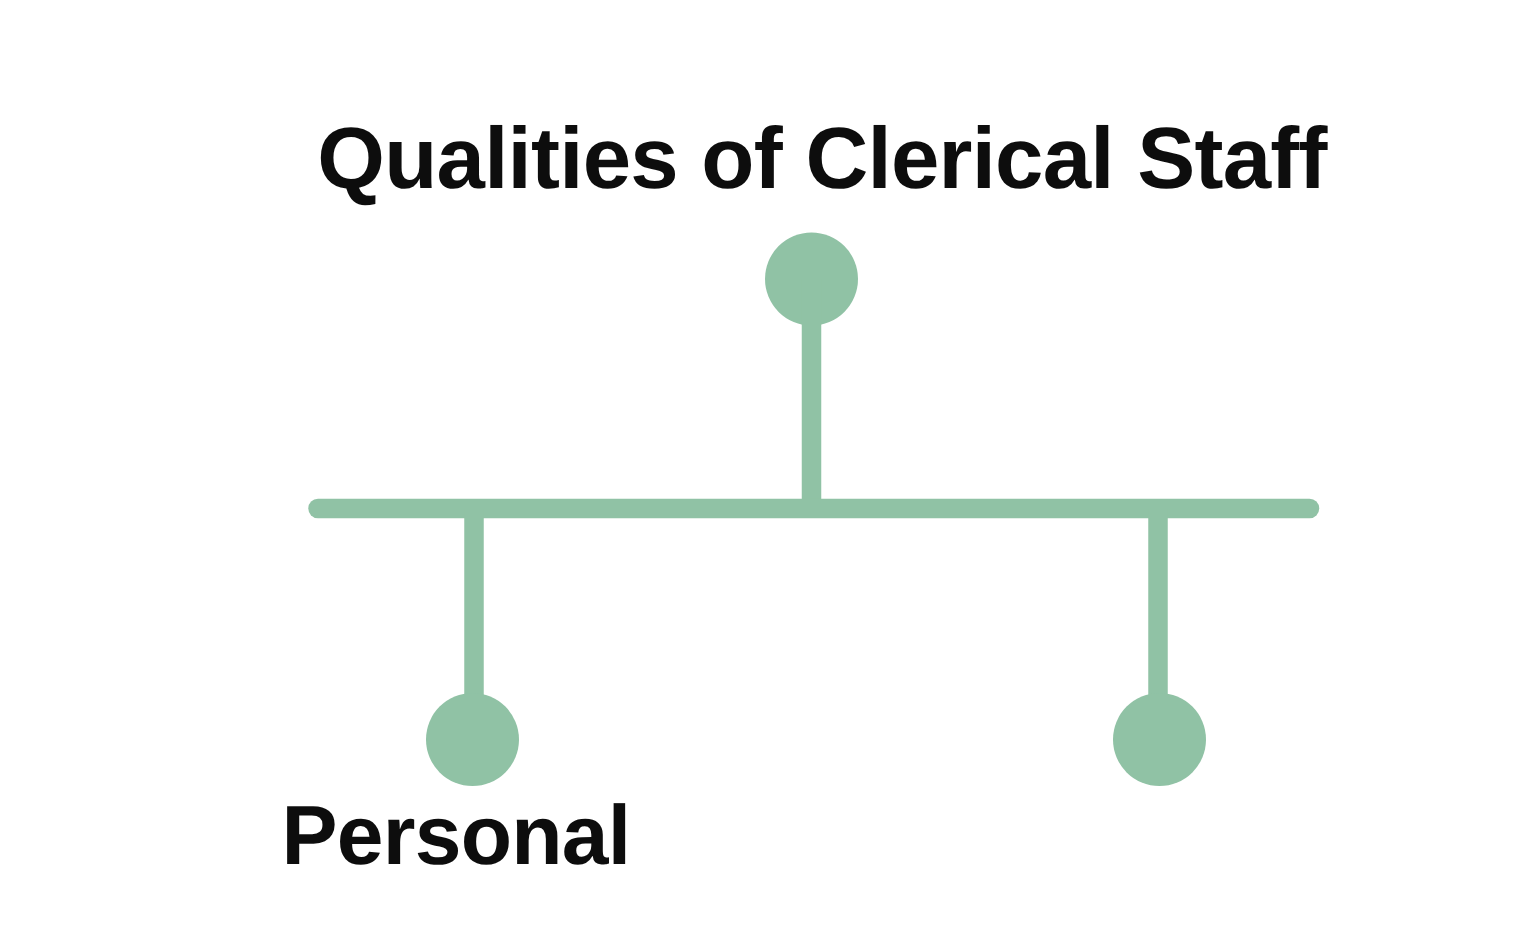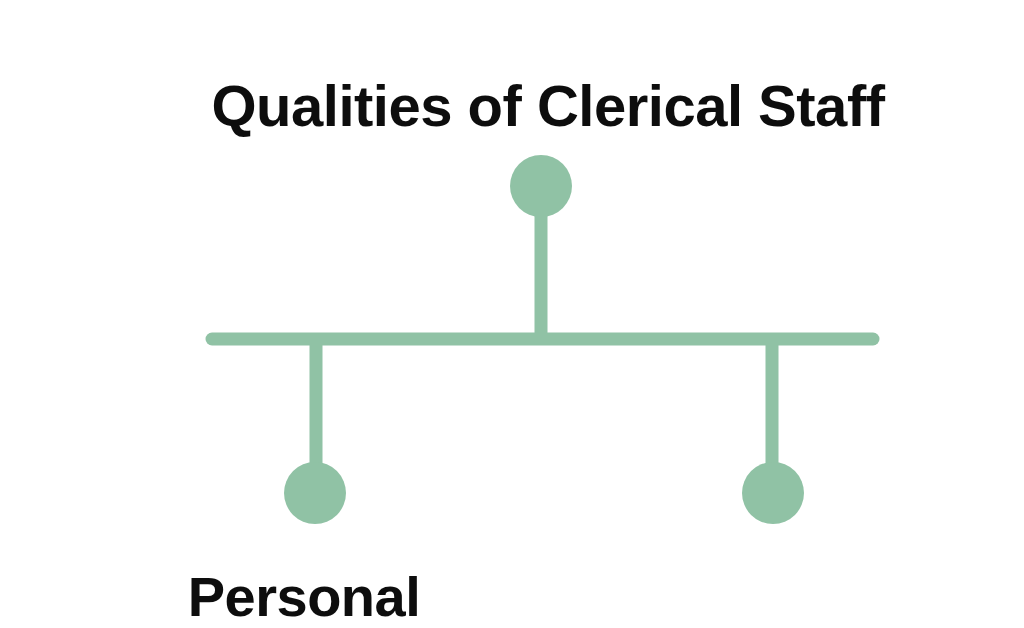--- a/index.html
+++ b/index.html
@@ -40,21 +40,20 @@
     height: 628px;
   }
   .branch-label {
     position: absolute;
     transform: translateX(-50%);
     white-space: nowrap;
     font-size: 56px;
     font-weight: 700;
     letter-spacing: -0.5px;
     color: var(--color-text);
-    margin-top: 40px;
   }
   .branch-label.personal { left: 304px; top: 524px; }
   .branch-label.job      { left: 776px; top: 526px; }
 </style>
 </head>
 <body>
 
 <div class="canvas">
 
   <div class="diagram-title">Qualities of Clerical Staff</div>

